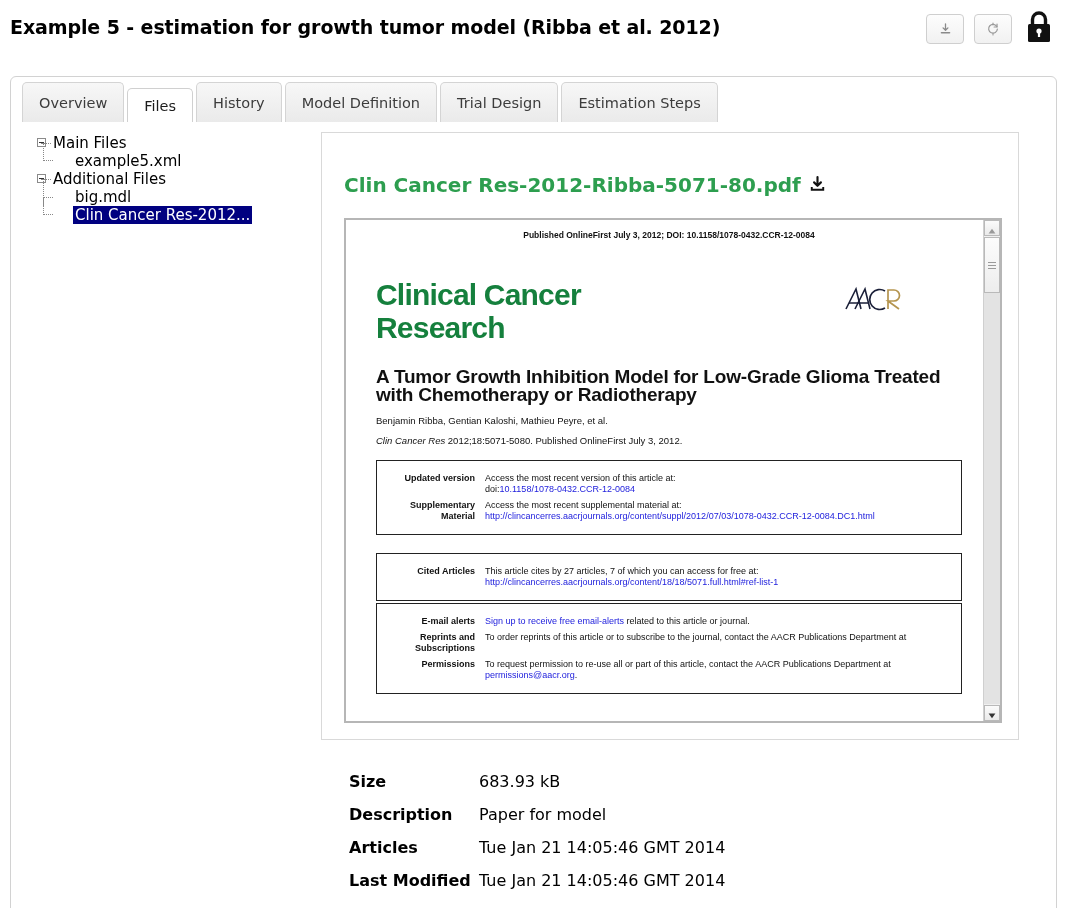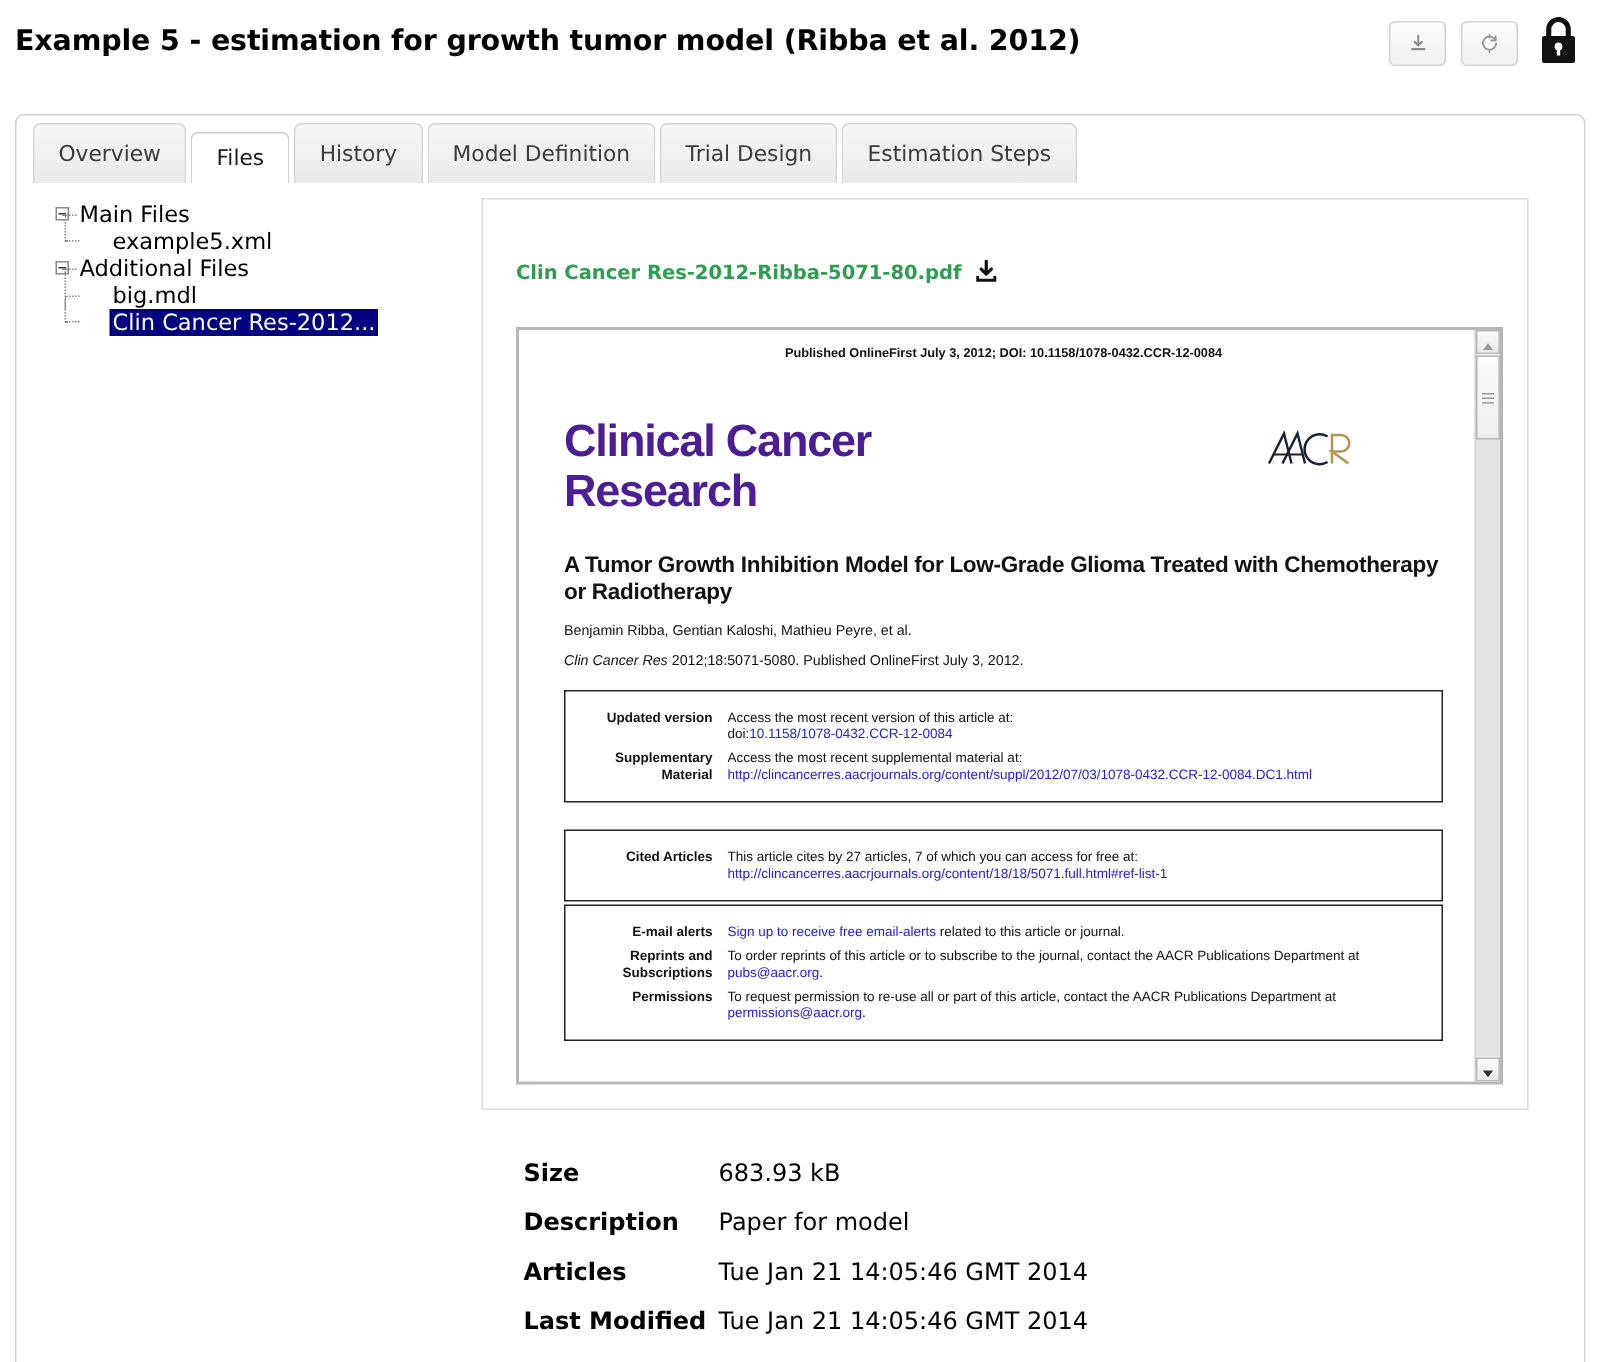--- a/index.html
+++ b/index.html
@@ -177,21 +177,21 @@
     position: relative;
     width: 698px;
     height: 608px;
     border: 1px solid #d9d9d9;
     background: #fff;
     margin-left: 0;
   }
   .file-title {
     position: absolute;
     left: 22px; top: 40px;
-    font-size: 13px;
+    font-size: 20px;
     font-weight: bold;
     color: #2d9e4f;
     display: flex; align-items: center; gap: 8px;
     white-space: nowrap;
     cursor: pointer;
   }
   .file-title .dl-icon { margin-bottom: -2px; }
 
   
   .pdf-viewer {
@@ -223,30 +223,30 @@
   .masthead {
     position: relative;
     height: 80px;
   }
   .masthead-title {
     font-family: "Liberation Sans", sans-serif;
     font-size: 30px;
     font-weight: bold;
     line-height: 33px;
     letter-spacing: -0.8px;
-    color: #4c1d95;
+    color: #15803d;
   }
   .aacr-logo {
     position: absolute;
     right: 56px; top: 4px;
     width: 62px; height: 34px;
   }
   .paper-title {
     font-family: "Liberation Sans", sans-serif;
-    font-size: 15px;
+    font-size: 19px;
     font-weight: bold;
     line-height: 18px;
     color: #111;
     margin-top: 10px;
     letter-spacing: -0.2px;
   }
   .paper-authors {
     font-family: "Liberation Sans", sans-serif;
     font-size: 9.5px;
     color: #111;
@@ -523,21 +523,20 @@
                 <div class="info-label">E-mail alerts</div>
                 <div class="info-val">
                   <span class="lnk">Sign up to receive free email-alerts</span><span> related to this article or journal.</span>
                 </div>
               </div>
               <div class="info-row">
                 <div class="info-label" style="white-space:pre-line;">Reprints and
 Subscriptions</div>
                 <div class="info-val">
                   <div>To order reprints of this article or to subscribe to the journal, contact the AACR Publications Department at</div>
-                  <div><span class="lnk">pubs@aacr.org</span><span>.</span></div>
                 </div>
               </div>
               <div class="info-row">
                 <div class="info-label">Permissions</div>
                 <div class="info-val">
                   <div>To request permission to re-use all or part of this article, contact the AACR Publications Department at</div>
                   <div><span class="lnk">permissions@aacr.org</span><span>.</span></div>
                 </div>
               </div>
             </div>

